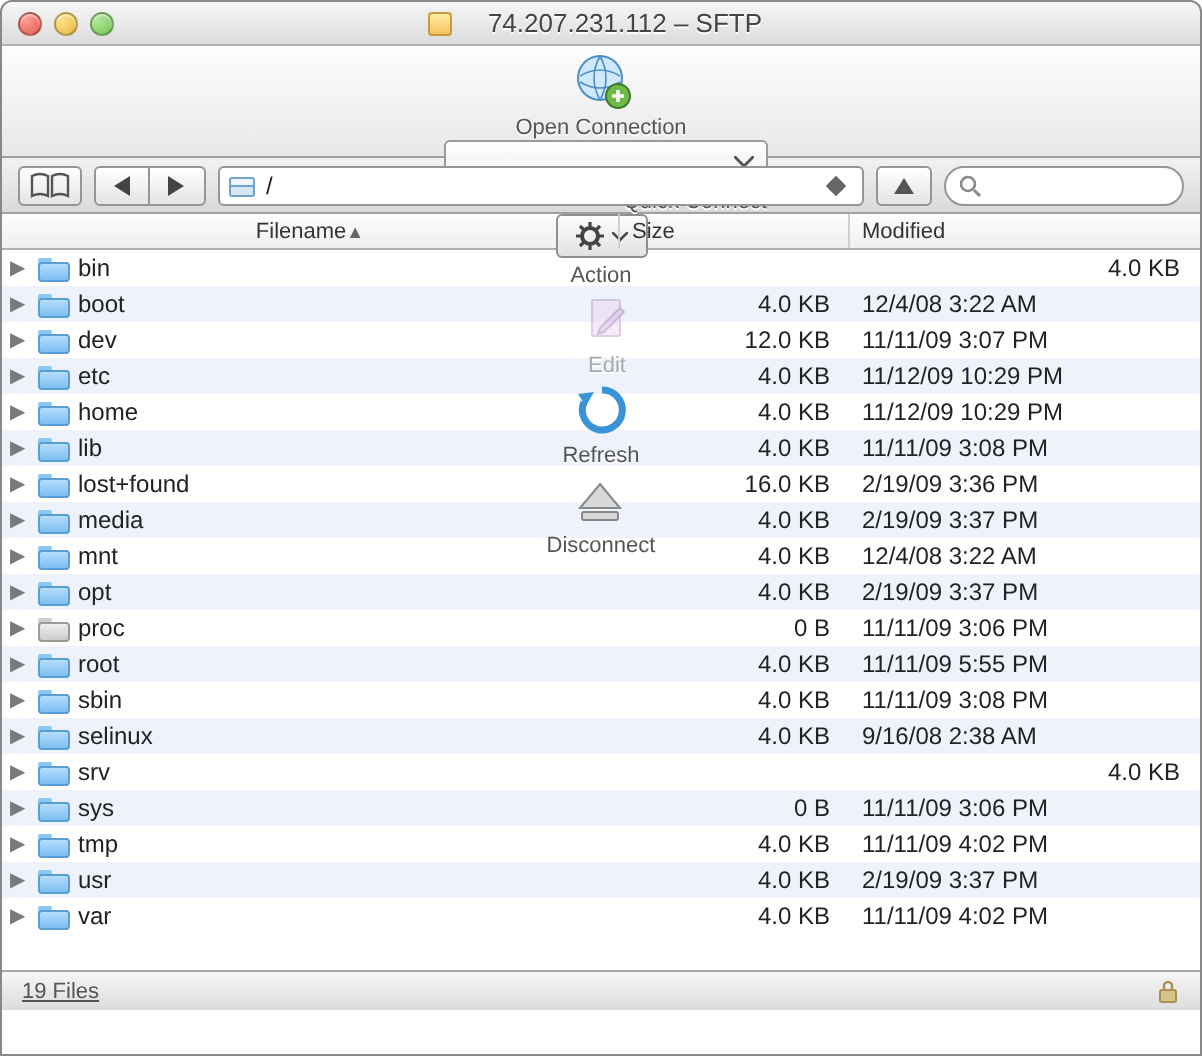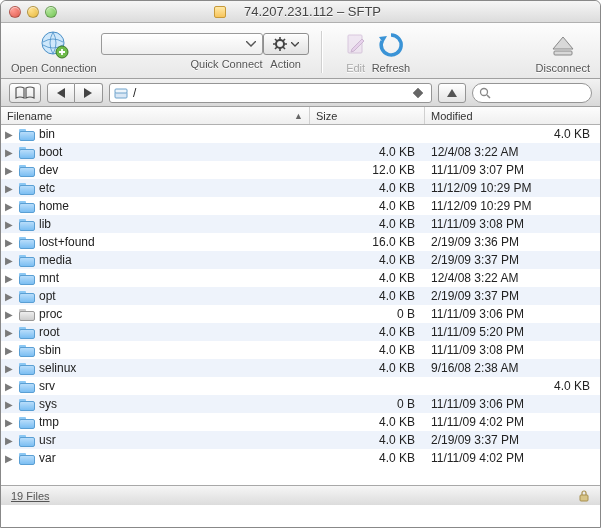--- a/index.html
+++ b/index.html
@@ -7,21 +7,21 @@
   
   .titlebar { height: 22px; background: linear-gradient(#f6f6f6,#dcdcdc); border-bottom: 1px solid #b0b0b0; display: flex; align-items: center; padding: 0 8px; border-radius: 6px 6px 0 0; }
   .traffic { display: flex; gap: 6px; }
   .tball { width: 12px; height: 12px; border-radius: 50%; border: 1px solid rgba(0,0,0,.25); box-shadow: inset 0 1px 1px rgba(255,255,255,.6); }
   .tball.red { background: radial-gradient(circle at 30% 30%, #ff9b93, #e05b4e); }
   .tball.yel { background: radial-gradient(circle at 30% 30%, #ffe08a, #e6b83d); }
   .tball.grn { background: radial-gradient(circle at 30% 30%, #b2e69a, #72c553); }
   .title { flex: 1; text-align: center; font-size: 13px; color: #444; text-shadow: 0 1px 0 #fff; display:flex; align-items:center; justify-content:center; gap:18px;}
   .title-ico { width:12px; height:12px; background: linear-gradient(#ffe9a8,#f7c45b); border:1px solid #c79a3a; border-radius:2px; display:inline-block;}
   
-  .toolbar { height: 56px; background: linear-gradient(#fdfdfd,#e8e8e8); border-bottom: 1px solid #a0a0a0; display: flex; align-items: center; padding: 2px 10px 0 10px; }
+  .toolbar { height: 56px; background: linear-gradient(#fdfdfd,#e8e8e8); border-bottom: 1px solid #a0a0a0; display: flex; align-items: center; padding: 2px 10px 0 10px; flex-direction: column; }
   .tbitem { display: flex; flex-direction: column; align-items: center; font-size: 11px; color: #555; }
   .tbitem.dim { color: #aaa; }
   .tbicon { width: 32px; height: 32px; display:flex; align-items:center; justify-content:center; margin-bottom:1px; }
   .tblabel { text-shadow: 0 1px 0 #fff; white-space:nowrap; }
   
   .quickconnect-wrap { display:flex; flex-direction:column; align-items:flex-end; margin-left:6px; }
   .quickconnect { width: 162px; height: 22px; background: linear-gradient(#fff,#eee); border: 1px solid #9a9a9a; border-radius: 3px; display:flex; align-items:center; justify-content:flex-end; padding-right:4px; box-shadow:inset 0 1px 0 #fff;}
   .qc-arrow { width:14px; height:14px; display:flex; align-items:center; justify-content:center;}
   
   .action-btn { width:46px; height:22px; background: linear-gradient(#fdfdfd,#e2e2e2); border:1px solid #8f8f8f; border-radius:3px; display:flex; align-items:center; justify-content:center; gap:4px; box-shadow: 0 1px 0 #fff inset; }
@@ -36,21 +36,21 @@
   .navseg .navbtn:last-child { border-radius:0 3px 3px 0; border-left:0;}
   .path-combo { flex:1; height:20px; background:#fff; border:1px solid #959595; border-radius:3px; display:flex; align-items:center; padding:0 4px; gap:5px;}
   .path-disk { width:14px; height:14px; display:inline-block;}
   .path-text { font-size:12px; color:#222; flex:1;}
   .path-step { width:14px; height:18px; display:flex; flex-direction:column; justify-content:center; gap:0; filter: drop-shadow(0 0 0 #666);}
   .up-btn { width:28px;}
   .search { width:120px; height:20px; background:#fff; border:1px solid #959595; border-radius:10px; display:flex; align-items:center; padding:0 6px; gap:4px;}
   
   .headers { height:18px; background: linear-gradient(#fdfdfd,#efefef); border-bottom:1px solid #b0b0b0; display:flex; font-size:11px; color:#333;}
   .headers div { border-right:1px solid #d0d0d0; padding:2px 6px; display:flex; align-items:center;}
-  .col-name { flex:1; justify-content:space-between;}
+  .col-name { flex:1; justify-content:center;}
   .col-size { width:115px; display:flex;}
   .col-mod { width:175px; border-right:0 !important;}
   .sort-tri { font-size:9px; color:#666;}
   
   .filelist { height: 360px; overflow:auto; }
   .row { height:18px; display:flex; align-items:center; font-size:12px; color:#222; }
   .row:nth-child(odd){ background:#fff; }
   .row:nth-child(even){ background:#eef3fb; }
   .cell-name { flex:1; display:flex; align-items:center; gap:4px; padding-left:4px;}
   .cell-size { width:115px; text-align:right; padding-right:10px;}
@@ -330,21 +330,21 @@
       <div class="cell-size">0 B</div>
       <div class="cell-mod">11/11/09 3:06 PM</div>
     </div>
     <div class="row">
       <div class="cell-name">
         <span class="disclose">▶</span>
         <span class="folder-ico"></span>
         <span>root</span>
       </div>
       <div class="cell-size">4.0 KB</div>
-      <div class="cell-mod">11/11/09 5:20 PM</div>
+      <div class="cell-mod">11/11/09 5:55 PM</div>
     </div>
     <div class="row">
       <div class="cell-name">
         <span class="disclose">▶</span>
         <span class="folder-ico"></span>
         <span>sbin</span>
       </div>
       <div class="cell-size">4.0 KB</div>
       <div class="cell-mod">11/11/09 3:08 PM</div>
     </div>

